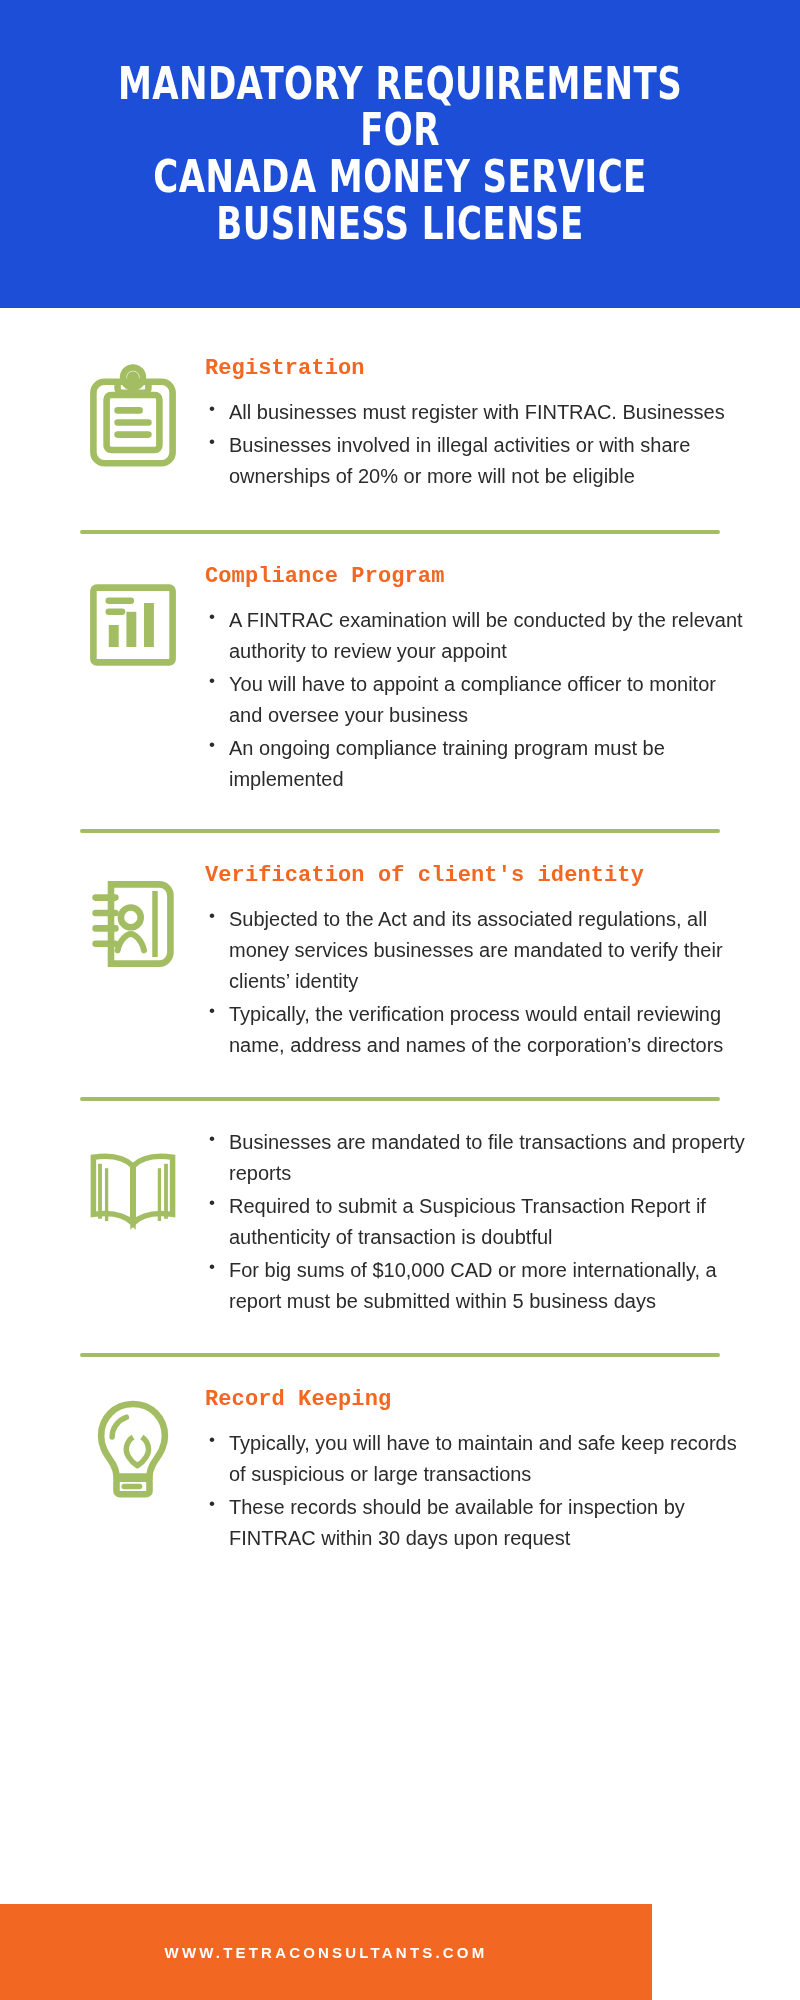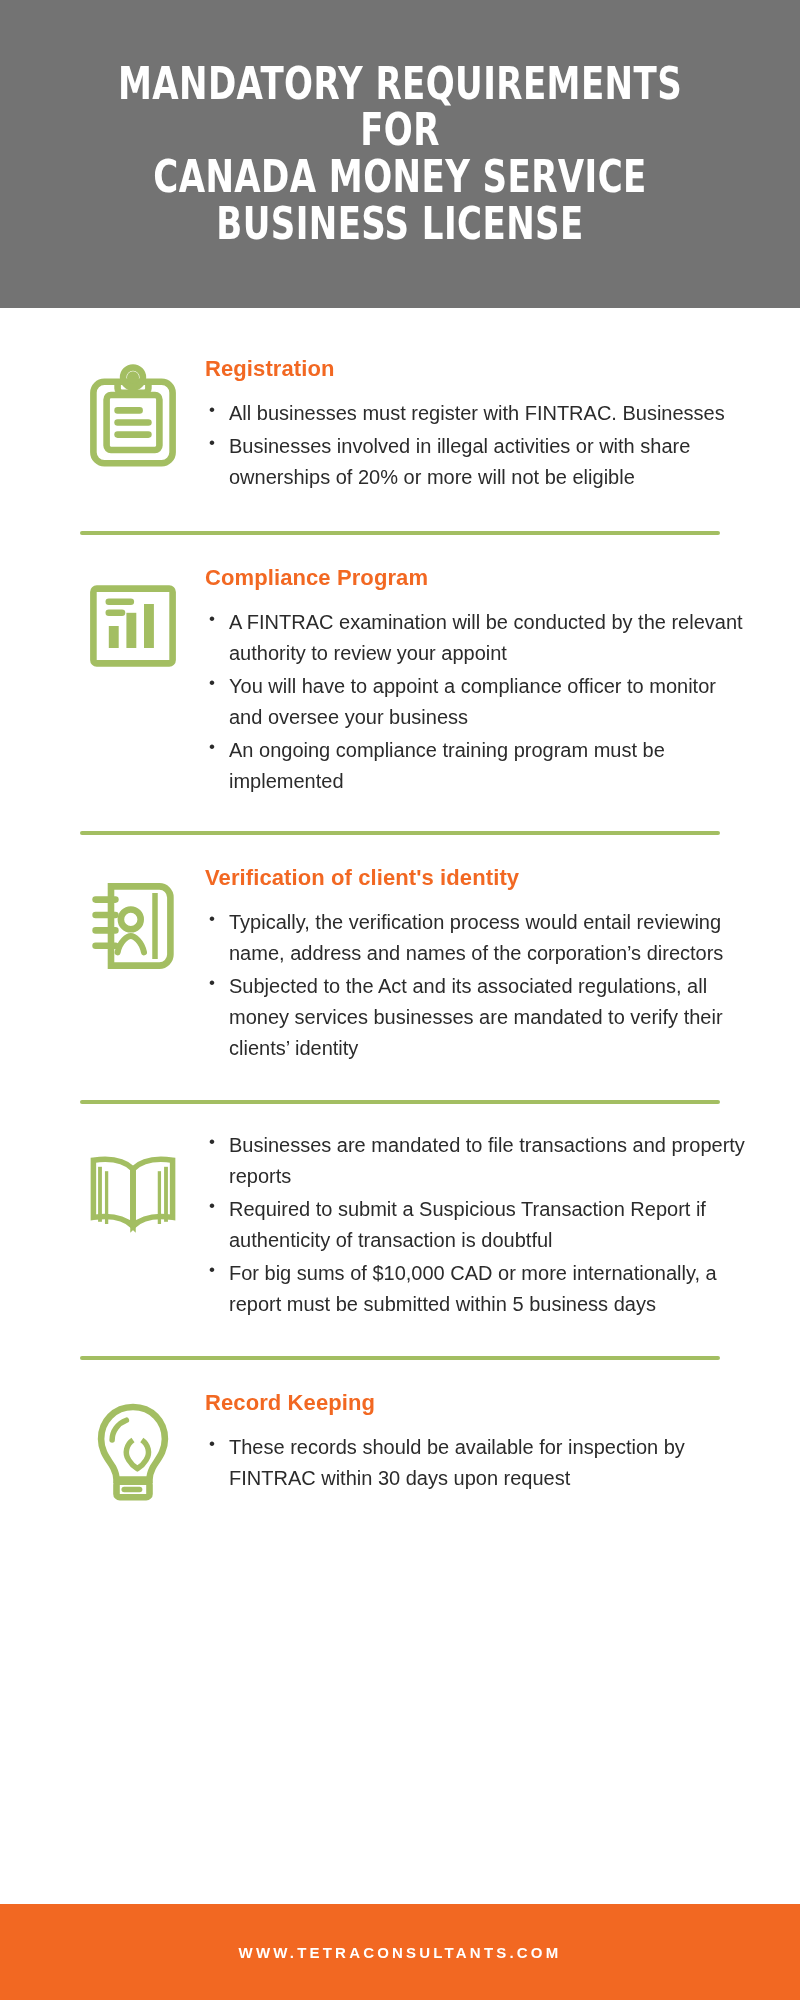--- a/index.html
+++ b/index.html
@@ -7,21 +7,21 @@
   body {
     width:800px; height:2000px;
     font-family:"Liberation Sans", sans-serif;
     color:#2c2c2c;
     overflow:hidden;
     position:relative;
   }
 
   
   .header {
-    background:#737373;
+    background:#1d4ed8;
     width:800px;
     height:308px;
     display:flex;
     align-items:center;
     justify-content:center;
     padding:0 40px;
   }
   .header-title {
     color:#ffffff;
     font-family:"Liberation Sans Narrow","DejaVu Sans Condensed","Liberation Sans", sans-serif;
@@ -59,21 +59,21 @@
   .icon-box svg { display:block; width:100%; height:100%; }
 
   .text-col { flex:1 1 auto; padding-right:10px; }
 
   .sec-title {
     color:#F26822;
     font-size:22px;
     font-weight:bold;
     letter-spacing:0.1px;
     margin-bottom:16px;
-    font-family:Liberation Sans, sans-serif;
+    font-family:Liberation Mono, monospace;
   }
 
   ul.bullets {
     list-style:none;
     margin:0;
     padding:0;
   }
   ul.bullets li {
     position:relative;
     padding-left:24px;
@@ -98,21 +98,21 @@
     margin:0 auto;
     width:640px;
     border-radius:2px;
   }
 
   
   .footer {
     position:absolute;
     left:0;
     bottom:0;
-    width:800px;
+    width:652px;
     height:96px;
     background:#F26822;
     display:flex;
     align-items:center;
     justify-content:center;
   }
   .footer-text {
     color:#ffffff;
     font-size:15px;
     font-weight:bold;
@@ -210,22 +210,22 @@
           <line x1="16" y1="26" x2="34" y2="26" stroke-width="6" stroke-linecap="round"></line>
           <line x1="16" y1="40" x2="34" y2="40" stroke-width="6" stroke-linecap="round"></line>
           <line x1="16" y1="54" x2="34" y2="54" stroke-width="6" stroke-linecap="round"></line>
           <line x1="16" y1="68" x2="34" y2="68" stroke-width="6" stroke-linecap="round"></line>
         </svg>
       </div>
     </div>
     <div class="text-col">
       <div class="sec-title">Verification of client's identity</div>
       <ul class="bullets">
+        <li>Subjected to the Act and its associated regulations, all money services businesses are mandated to verify their clients’ identity</li>
         <li>Typically, the verification process would entail reviewing name, address and names of the corporation’s directors</li>
-        <li>Subjected to the Act and its associated regulations, all money services businesses are mandated to verify their clients’ identity</li>
       </ul>
     </div>
   </div>
 
   <div class="sp-6"></div>
   <div class="divider"></div>
   <div class="sp-8"></div>
 
   <div class="section">
     <div class="icon-col">
@@ -262,20 +262,21 @@
           <path d="M50 40 c-6 4 -8 12 -4 18 c3 5 8 8 8 8 s5 -3 8 -8 c4 -6 2 -14 -4 -18" stroke-width="5"></path>
           <path d="M44 22 c-8 3 -13 10 -13 18" stroke-width="5" stroke-linecap="round"></path>
           <rect x="35" y="78" width="30" height="14" rx="3"></rect>
           <line x1="42" y1="85" x2="56" y2="85" stroke-width="5" stroke-linecap="round"></line>
         </svg>
       </div>
     </div>
     <div class="text-col">
       <div class="sec-title">Record Keeping</div>
       <ul class="bullets">
+        <li>Typically, you will have to maintain and safe keep records of suspicious or large transactions</li>
         <li>These records should be available for inspection by FINTRAC within 30 days upon request</li>
       </ul>
     </div>
   </div>
 
 </div>
 
 <div class="footer">
   <div class="footer-text">WWW.TETRACONSULTANTS.COM</div>
 </div>

